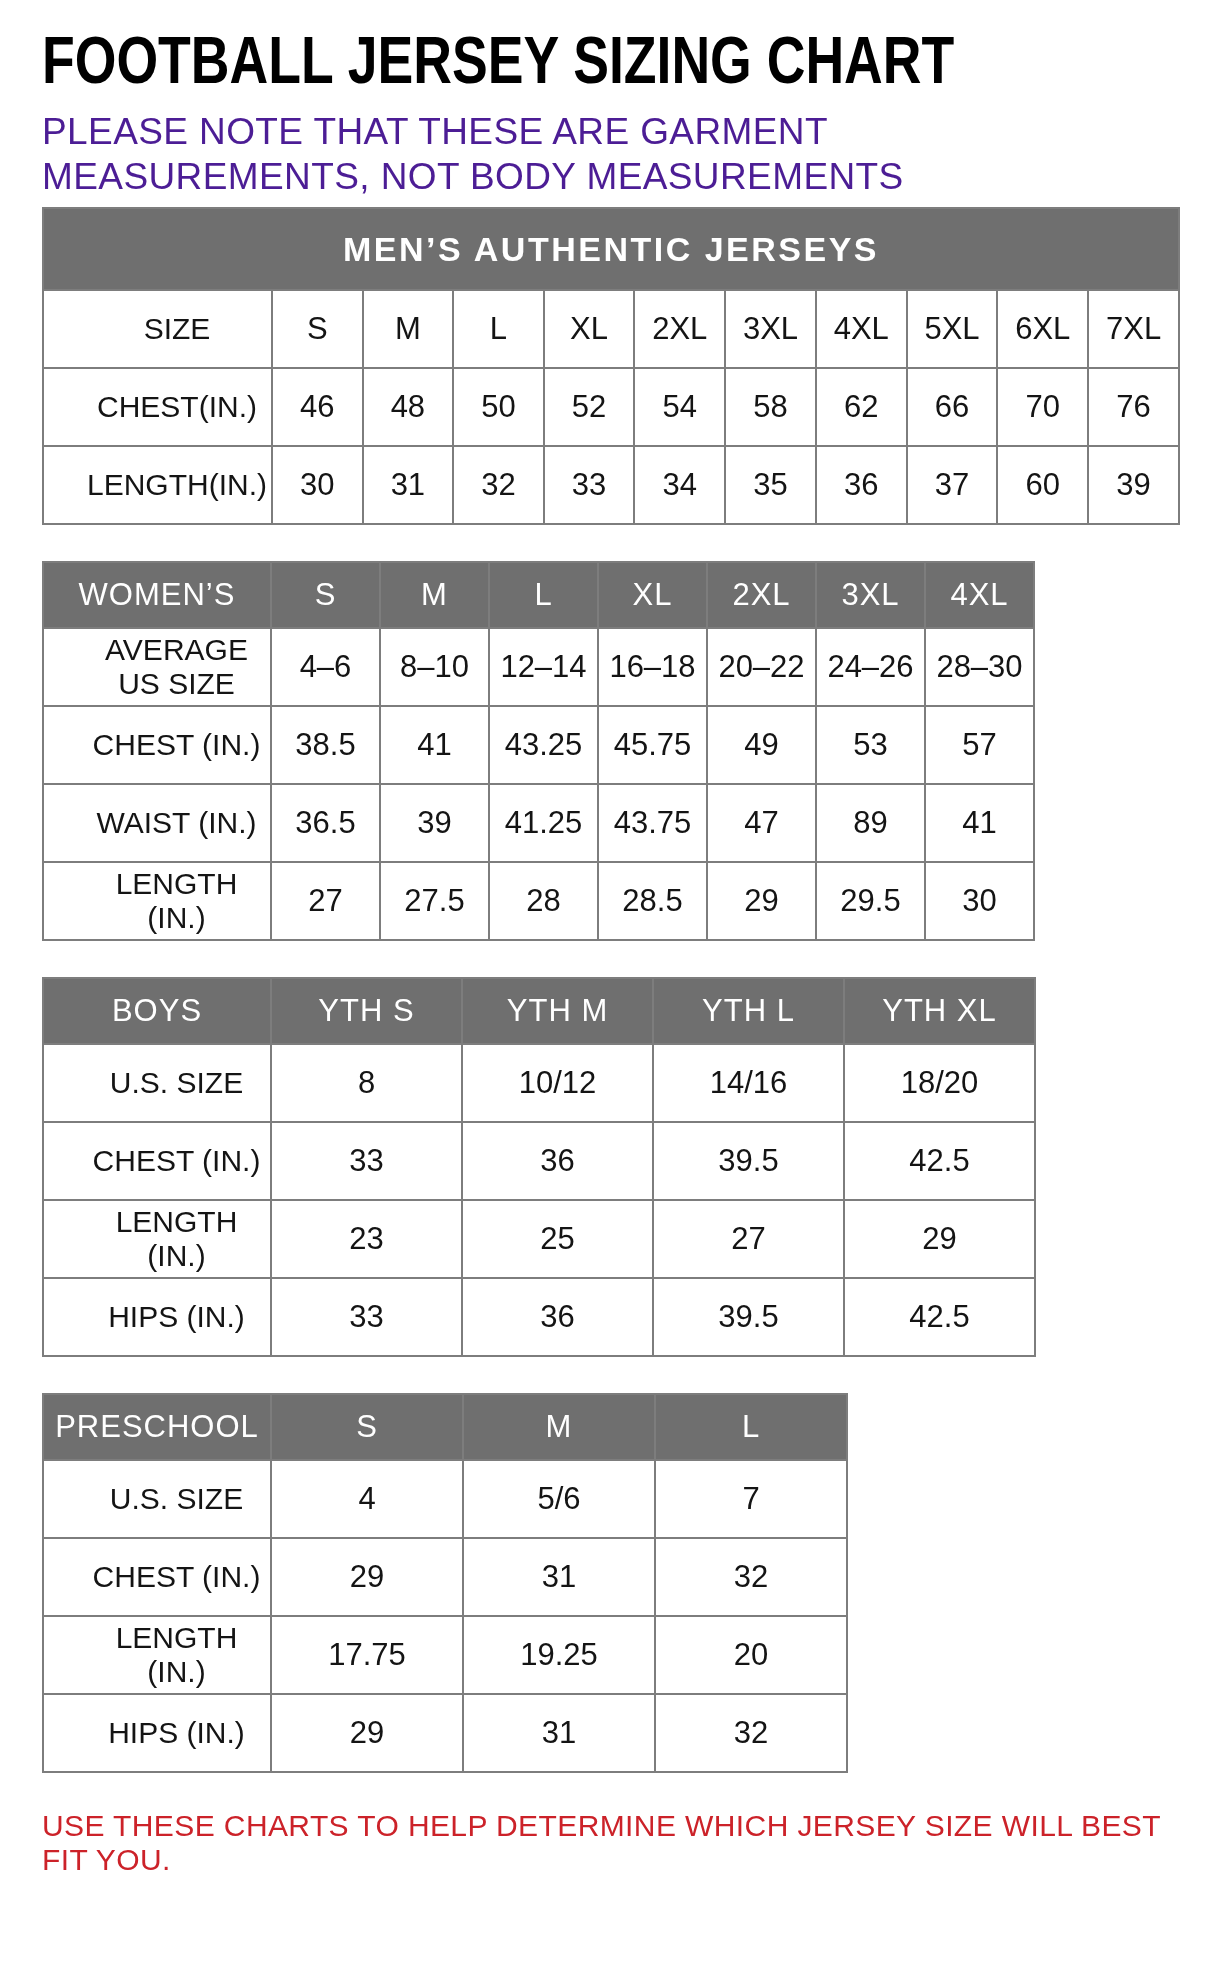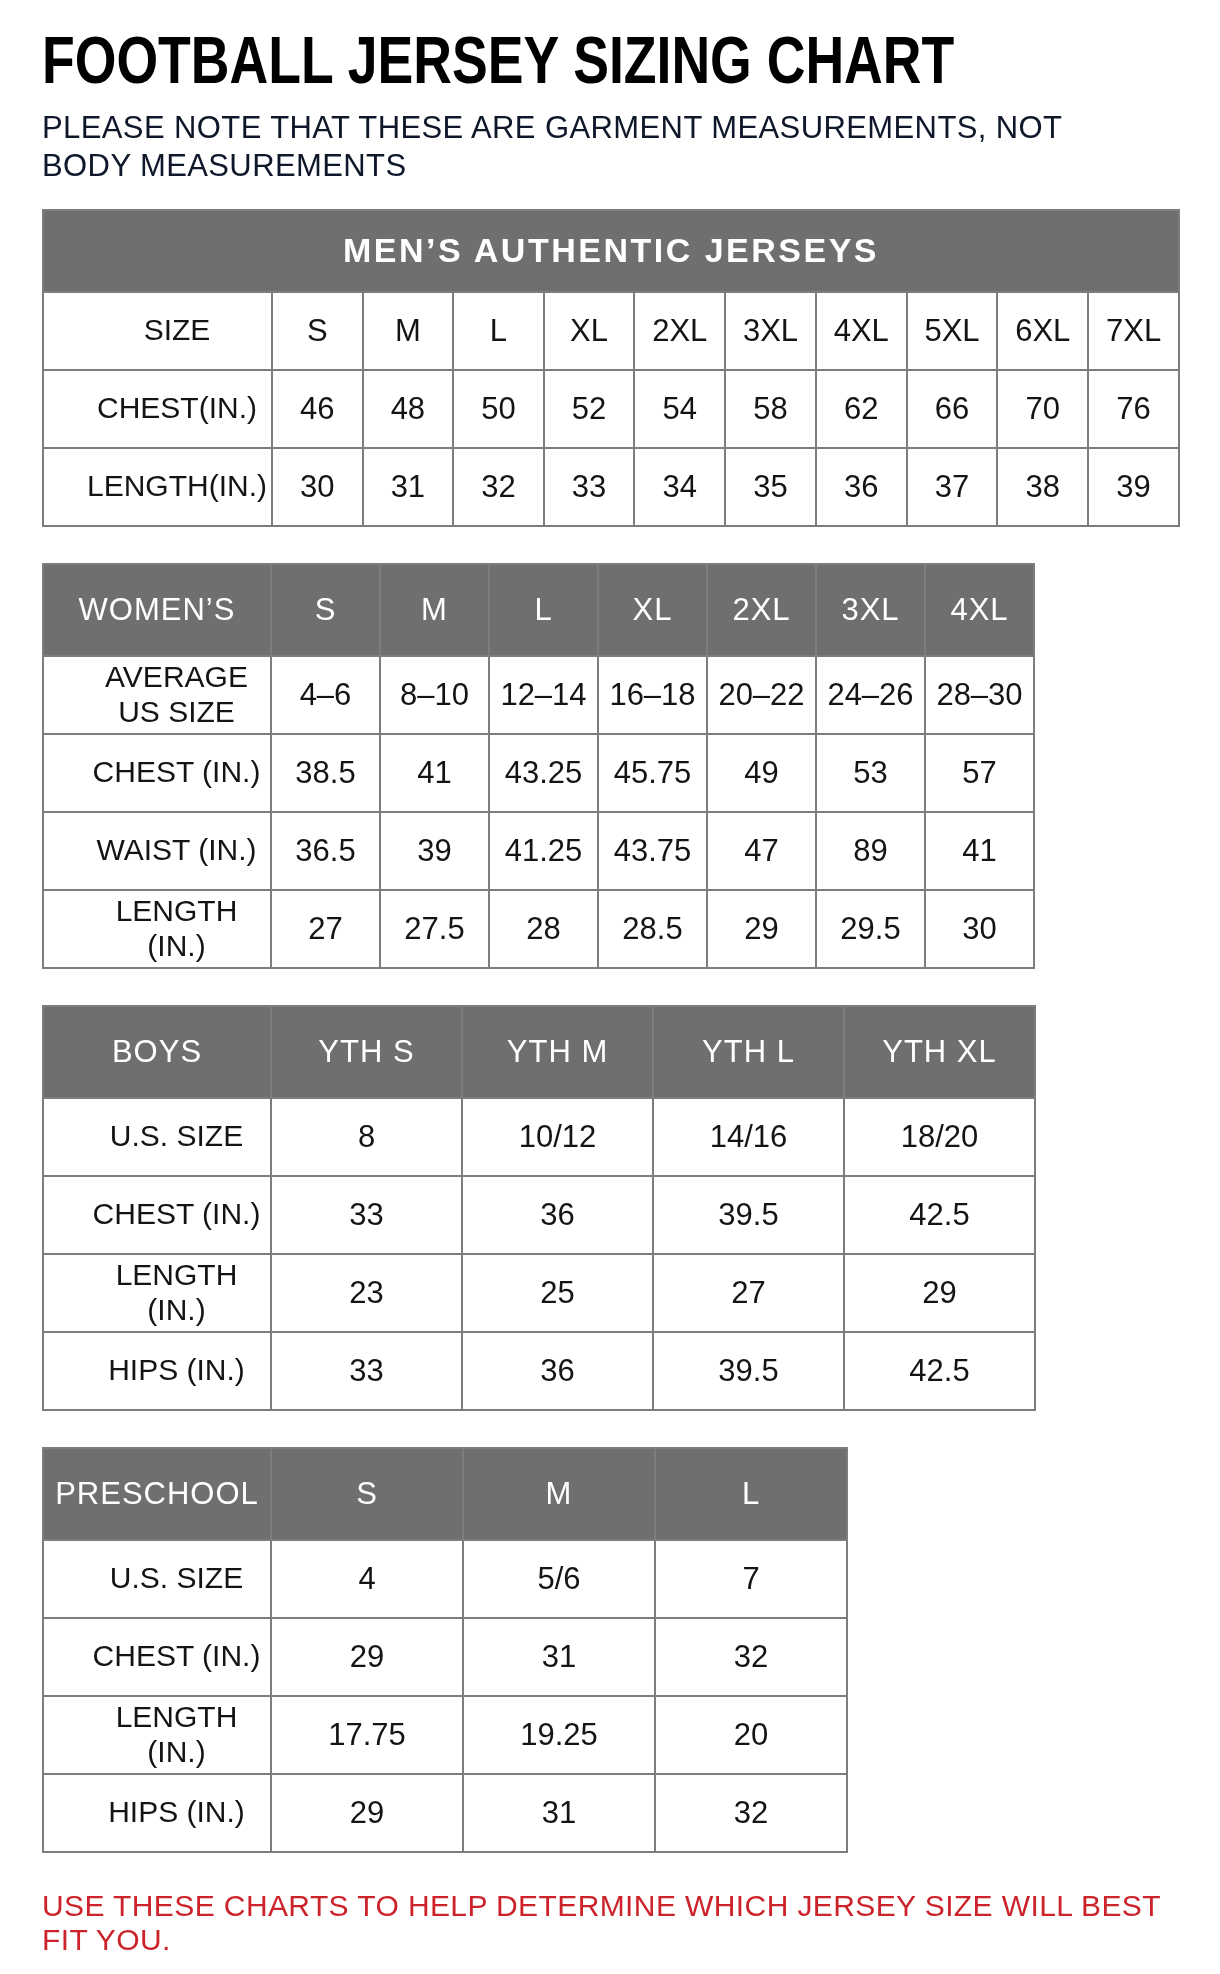--- a/index.html
+++ b/index.html
@@ -19,25 +19,25 @@
     font-size: 67px;
     font-weight: 700;
     color: #000;
     letter-spacing: 0px;
     transform: scaleX(0.80);
     transform-origin: left center;
     white-space: nowrap;
   }
 
   .note {
-    color: #0f172a;
-    font-size: 31px;
+    color: #4c1d95;
+    font-size: 37px;
     line-height: 1.22;
     max-width: 1085px;
-    margin-bottom: 24px;
+    margin-bottom: 8px;
     letter-spacing: 0.4px;
   }
 
   .tbl-wrap { margin-bottom: 36px; }
   table { border-collapse: collapse; table-layout: fixed; }
   th, td {
     border: 2px solid #7d7d7d;
     text-align: center;
     vertical-align: middle;
     font-weight: 400;
@@ -48,21 +48,21 @@
     color: #fff;
     font-size: 34px;
     letter-spacing: 2.5px;
     height: 82px;
     font-weight: 700;
   }
   .col-head {
     background: #6f6f6f;
     color: #fff;
     font-size: 31px;
-    height: 92px;
+    height: 66px;
     letter-spacing: 1px;
     font-weight: 400;
   }
   .row-label {
     background: #fff;
     color: #141414;
     font-size: 30px;
     white-space: pre-line;
     line-height: 1.15;
     height: 78px;
@@ -140,21 +140,21 @@
           <tr>
             <th class="row-label">LENGTH(IN.)</th>
             <td class="val">30</td>
             <td class="val">31</td>
             <td class="val">32</td>
             <td class="val">33</td>
             <td class="val">34</td>
             <td class="val">35</td>
             <td class="val">36</td>
             <td class="val">37</td>
-            <td class="val">38</td>
+            <td class="val">60</td>
             <td class="val">39</td>
           </tr>
         </tbody>
       </table>
     </div>
 
   <div class="tbl-wrap">
       <table>
         <colgroup>
           <col style="width: 228px;">

